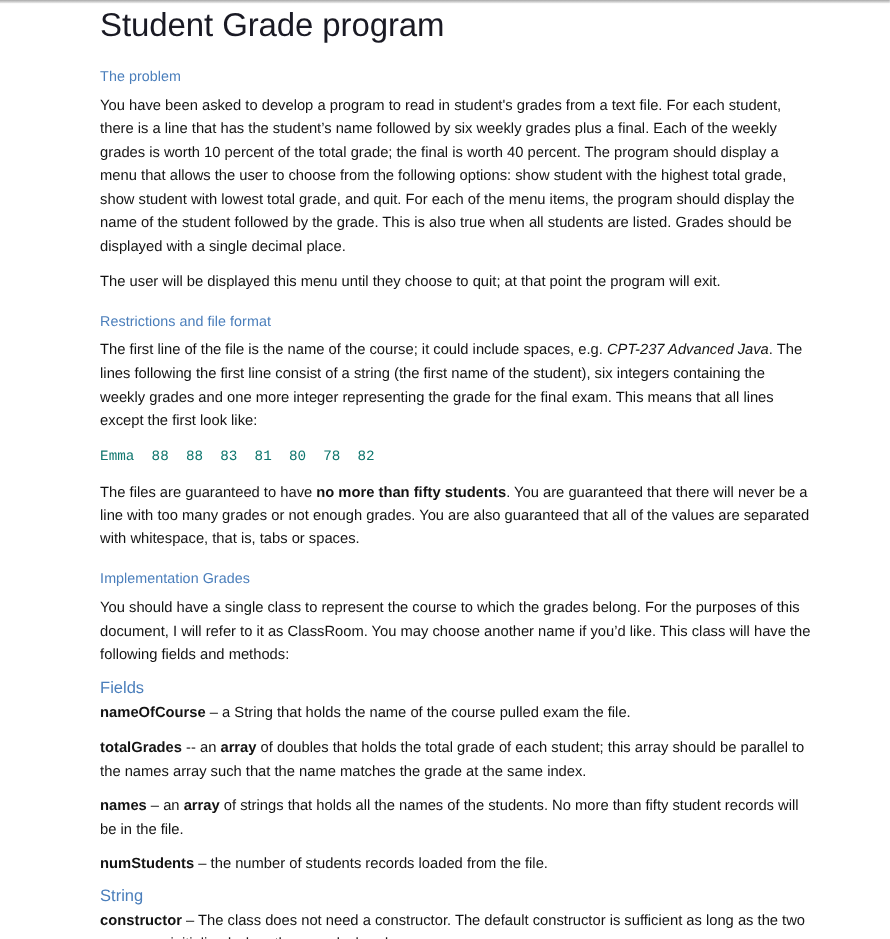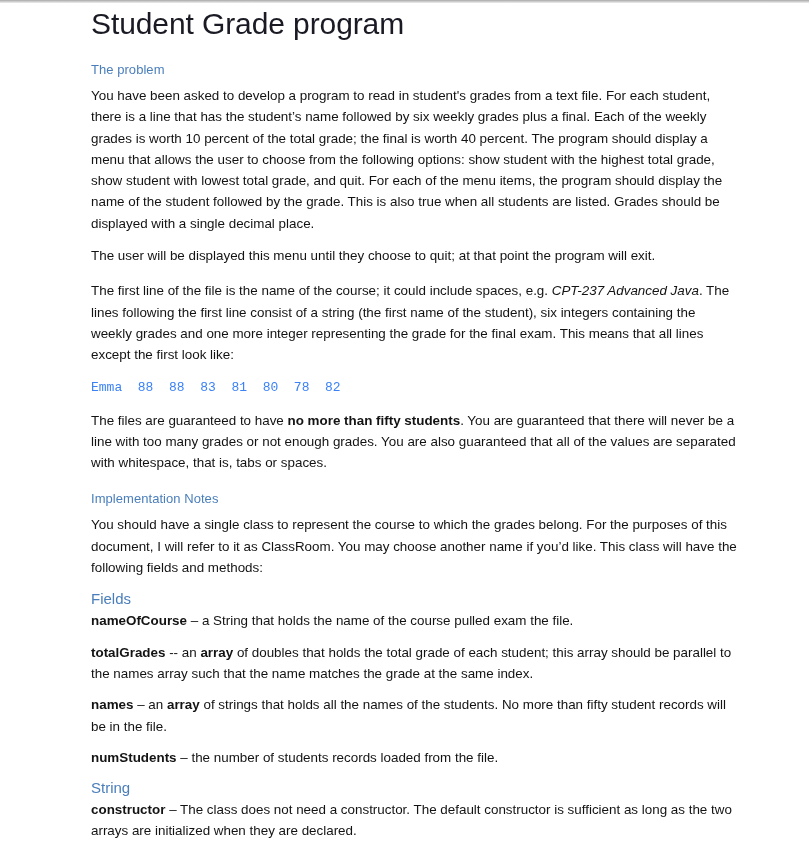--- a/index.html
+++ b/index.html
@@ -67,21 +67,21 @@
     margin: 0 16px 11px 0;
     text-align: left;
   }
 
   p.tight { margin-bottom: 10px; }
 
   .code {
     font-family: "Liberation Mono", "DejaVu Sans Mono", monospace;
     font-size: 13px;
     line-height: 21px;
-    color: #3b82f6;
+    color: #0f766e;
     margin: 0 0 12px 0;
     white-space: pre;
   }
 
   b, strong { font-weight: 700; }
   i, em { font-style: italic; }
 
   .sec { margin-bottom: 4px; }
   .sec-gap { margin-top: 14px; }
   .sub-gap { margin-top: 10px; }
@@ -95,27 +95,28 @@
 
   <h1 class="doc-title">Student Grade program</h1>
 
   <div class="sec">
     <h2 class="h2">The problem</h2>
     <p><span>You have been asked to develop a program to read in student's grades from a text file.  For each student, there is a line that has the student’s name followed by six weekly grades plus a final.  Each of the weekly grades is worth 10 percent of the total grade; the final is worth 40 percent.  The program should display a menu that allows the user to choose from the following options: show student with the highest total grade, show student with lowest total grade, and quit.  For each of the menu items, the program should display the name of the student followed by the grade.  This is also true when all students are listed.  Grades should be displayed with a single decimal place.</span></p>
     <p><span>The user will be displayed this menu until they choose to quit; at that point the program will exit.</span></p>
   </div>
 
   <div class="sec sec-gap">
+    <h2 class="h2">Restrictions and file format</h2>
     <p><span>The first line of the file is the name of the course; it could include spaces, e.g. </span><i>CPT-237 Advanced Java</i><span>.  The lines following the first line consist of a string (the first name of the student), six integers containing the weekly grades and one more integer representing the grade for the final exam.  This means that all lines except the first look like:</span></p>
     <pre class="code">Emma  88  88  83  81  80  78  82</pre>
     <p><span>The files are guaranteed to have </span><b>no more than fifty students</b><span>.  You are guaranteed that there will never be a line with too many grades or not enough grades.  You are also guaranteed that all of the values are separated with whitespace, that is, tabs or spaces.</span></p>
   </div>
 
   <div class="sec sec-gap">
-    <h2 class="h2">Implementation Notes</h2>
+    <h2 class="h2">Implementation Grades</h2>
     <p><span>You should have a single class to represent the course to which the grades belong.  For the purposes of this document, I will refer to it as ClassRoom.  You may choose another name if you’d like.  This class will have the following fields and methods:</span></p>
 
     <div class="sub-gap">
       <h3 class="h3">Fields</h3>
       <p class="tight"><b>nameOfCourse</b><span> – a String that holds the name of the course pulled exam the file.</span></p>
       <p class="tight"><b>totalGrades</b><span> -- an </span><b>array</b><span> of doubles that holds the total grade of each student; this array should be parallel to the names array such that the name matches the grade at the same index.</span></p>
       <p class="tight"><b>names</b><span> – an </span><b>array</b><span> of strings that holds all the names of the students.  No more than fifty student records will be in the file.</span></p>
       <p class="tight"><b>numStudents</b><span> – the number of students records loaded from the file.</span></p>
     </div>
 

